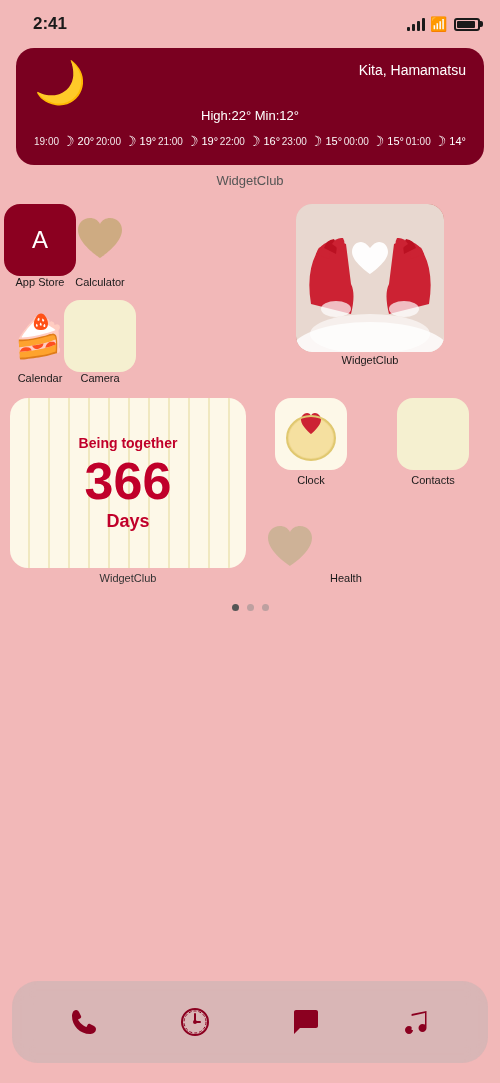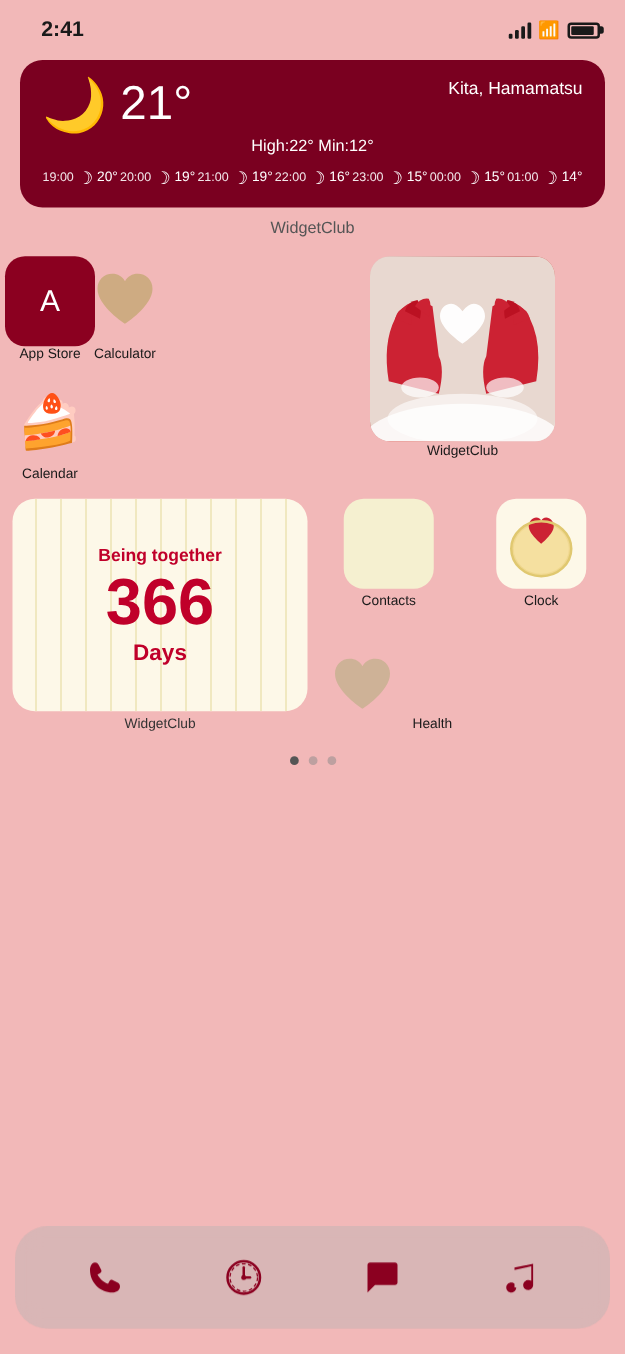--- a/index.html
+++ b/index.html
@@ -292,21 +292,20 @@
     <div class="battery-icon">
       <div class="battery-fill"></div>
     </div>
   </div>
 </div>
 
 <div class="weather-widget">
   <div class="weather-top">
     <div class="weather-left">
       <span class="moon-icon">🌙</span>
-      <span class="weather-temp">21°</span>
     </div>
     <div class="weather-right">
       <div class="weather-location">Kita, Hamamatsu</div>
     </div>
   </div>
   <div class="weather-highlow">High:22° Min:12°</div>
   <div class="weather-hours">
     <div class="weather-hour">
       <span class="weather-hour-time">19:00</span>
       <span class="weather-hour-icon">☽</span>
@@ -373,20 +372,25 @@
       </div>
     </div>
 
     <div style="display:flex;">
 
       <div class="app-col">
         <div class="app-icon" style="background:transparent; font-size:42px;">🍰</div>
         <span class="app-label">Calendar</span>
       </div>
 
+      <div class="app-col">
+        <div class="app-icon" style="background:#f5f0d0; border-radius:16px;">
+        </div>
+        <span class="app-label">Camera</span>
+      </div>
     </div>
   </div>
 
   <div style="flex: 0 0 50%; padding: 6px 2px; display:flex; flex-direction:column; align-items:center;">
     <div style="width:148px; height:148px; border-radius:16px; overflow:hidden; background: linear-gradient(135deg, #e0c8c0 0%, #c04040 40%, #d86050 60%, #f0ece8 80%);">
       
       <svg width="148" height="148" viewBox="0 0 148 148">
 
         <rect width="148" height="148" fill="#e8d8d0"></rect>
 
@@ -420,37 +424,37 @@
       <span class="bt-title">Being together</span>
       <span class="bt-number">366</span>
       <span class="bt-days">Days</span>
     </div>
     <div style="text-align:center; font-size:11px; color:#333; margin-top:4px;">WidgetClub</div>
   </div>
 
   <div style="flex: 0 0 calc(50% - 4px); display:grid; grid-template-columns:1fr 1fr; grid-template-rows:1fr 1fr; gap:8px; padding: 4px 0;">
 
     <div style="display:flex; flex-direction:column; align-items:center; gap:4px;">
-      <div class="app-icon" style="background:#f5f0d0; border-radius:16px;"></div>
-      <span class="app-label">Contacts</span>
-    </div>
-
-    <div style="display:flex; flex-direction:column; align-items:center; gap:4px;">
       <div class="app-icon" style="background:#fdf8e8; position:relative; overflow:visible;">
         <svg width="68" height="68" viewBox="0 0 68 68">
 
           <ellipse cx="34" cy="38" rx="24" ry="22" fill="#f0d890"></ellipse>
           <ellipse cx="34" cy="38" rx="22" ry="20" fill="#f5e0a0"></ellipse>
 
           <path d="M34 34 C34 34 24 26 24 20 C24 16 27 13 30 13 C32 13 33.5 14 34 16 C34.5 14 36 13 38 13 C41 13 44 16 44 20 C44 26 34 34 34 34 Z" fill="#cc2233"></path>
 
           <ellipse cx="34" cy="38" rx="24" ry="22" fill="none" stroke="#e0c870" stroke-width="2"></ellipse>
         </svg>
       </div>
       <span class="app-label">Clock</span>
+    </div>
+
+    <div style="display:flex; flex-direction:column; align-items:center; gap:4px;">
+      <div class="app-icon" style="background:#f5f0d0; border-radius:16px;"></div>
+      <span class="app-label">Contacts</span>
     </div>
 
 
     <div style="display:flex; flex-direction:row; align-items:flex-end; gap:4px;">
       <div class="app-icon" style="background:transparent; font-size:50px; line-height:72px;">
         <svg width="68" height="68" viewBox="0 0 68 68">
           <path d="M34 52 C34 52 12 38 12 24 C12 17 17 12 24 12 C28 12 32 14 34 18 C36 14 40 12 44 12 C51 12 56 17 56 24 C56 38 34 52 34 52 Z" fill="#c8b090" opacity="0.85"></path>
         </svg>
       </div>
       <span class="app-label">Health</span>

